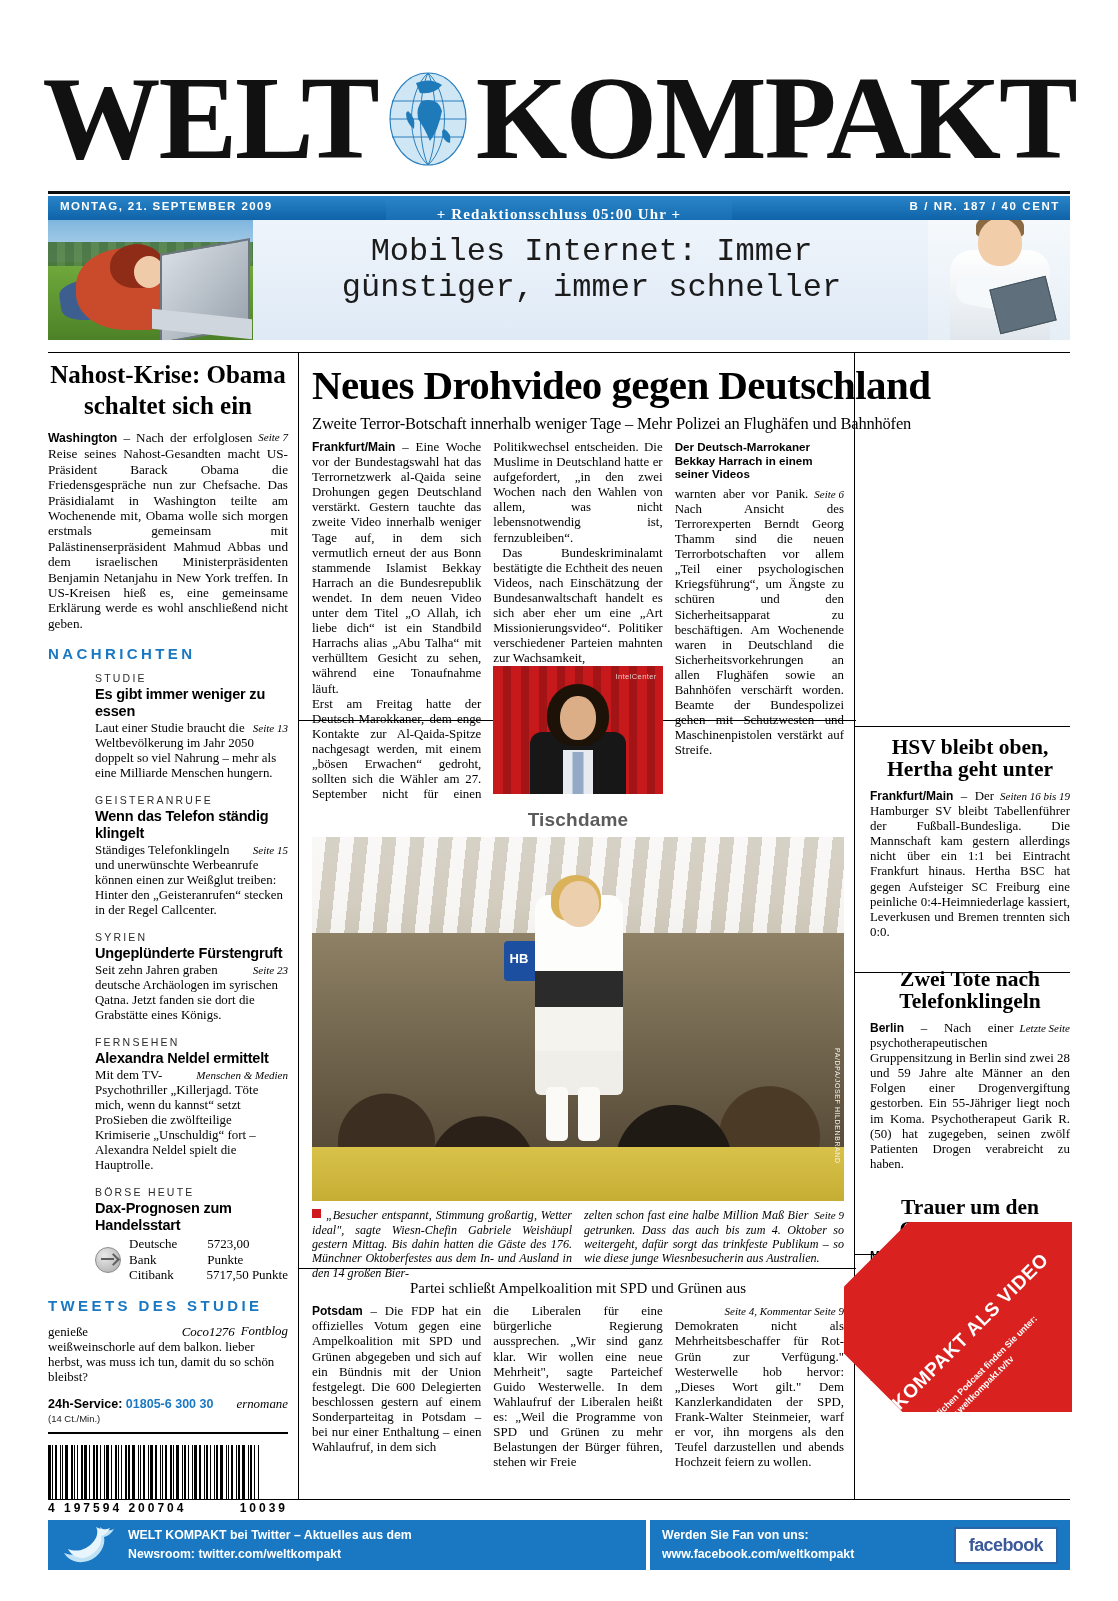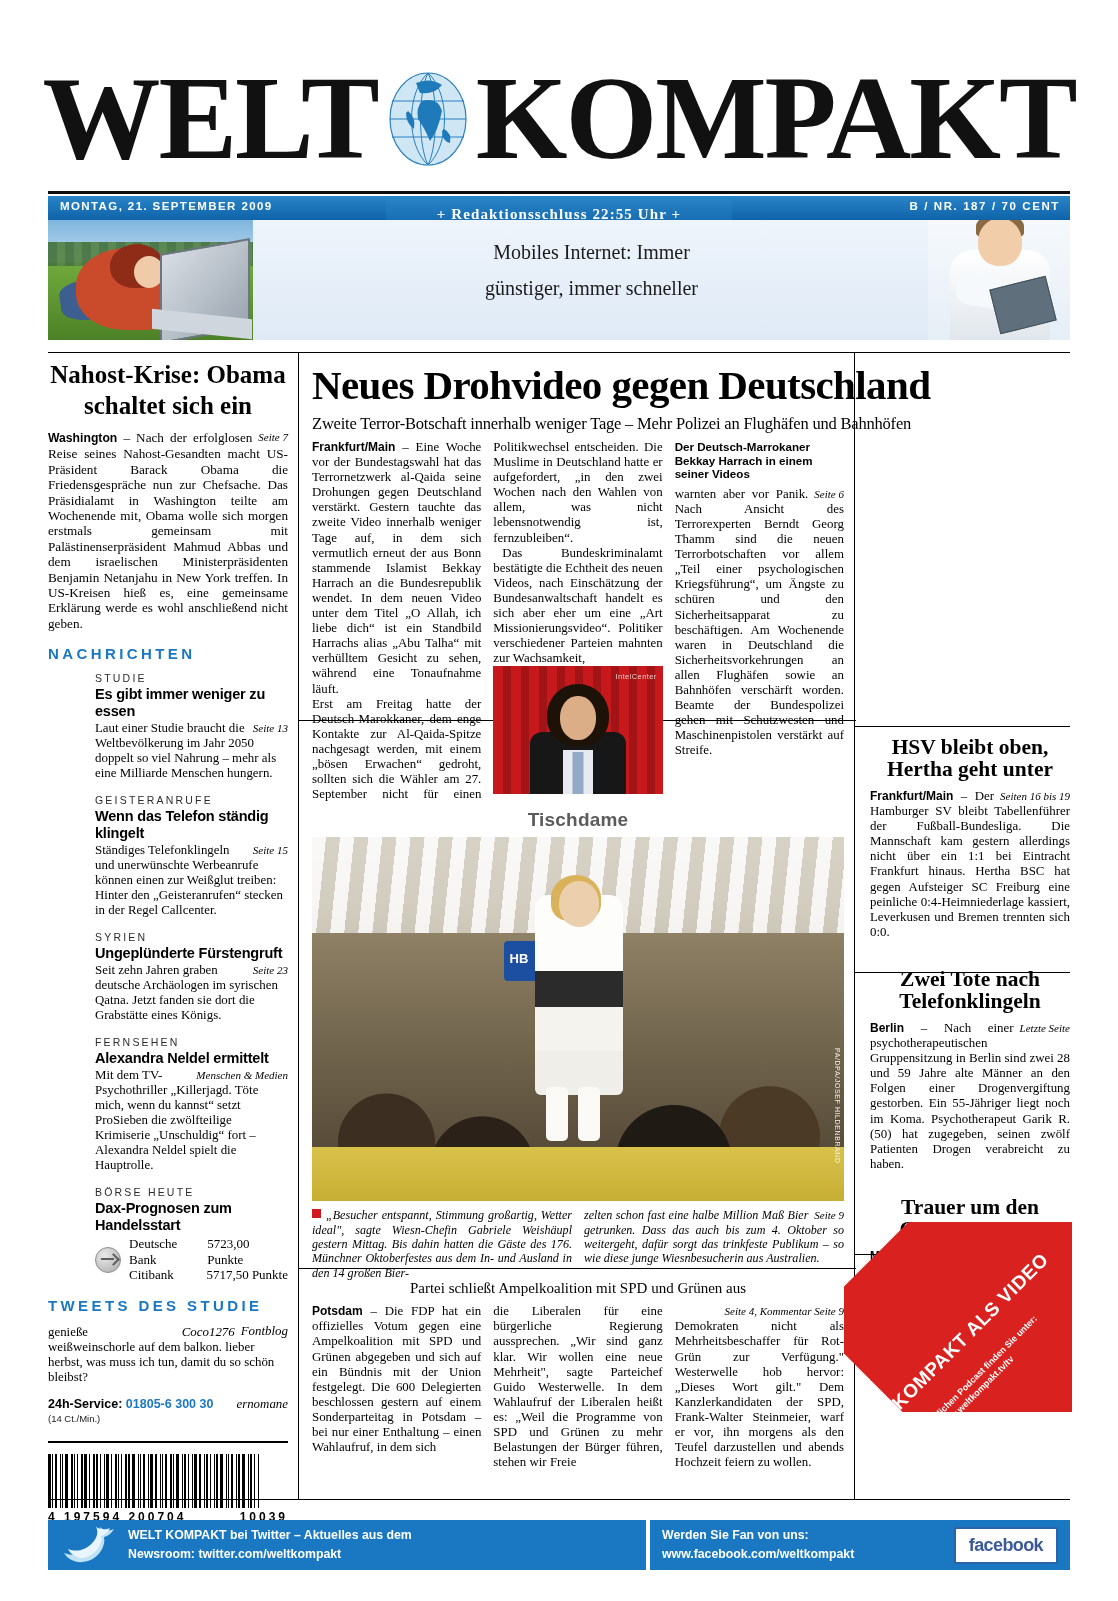--- a/index.html
+++ b/index.html
@@ -74,21 +74,21 @@
   }
   .promo-photo-right .shirt{position:absolute;left:22px;top:30px;width:100px;height:92px;background:linear-gradient(#ffffff,#e0e6ec);border-radius:22px 22px 0 0;}
   .promo-photo-right .head{position:absolute;left:50px;top:-2px;width:44px;height:48px;background:#f2cdaa;border-radius:50% 50% 45% 45%;}
   .promo-photo-right .hair2{position:absolute;left:48px;top:-6px;width:48px;height:24px;background:#8b6a43;border-radius:50% 50% 20% 20%;}
   .promo-photo-right .book{position:absolute;left:66px;top:62px;width:56px;height:44px;background:#5f6f7b;transform:rotate(-14deg);border:1px solid #44525c;}
   .promo-photo-right .arm{position:absolute;left:28px;top:58px;width:66px;height:30px;background:#f6f9fb;border-radius:14px;transform:rotate(10deg);}
   .promo-text{
     position:absolute;left:215px;right:150px;top:14px;text-align:center;
   }
   .promo-headline{
-    font-family:Liberation Serif, serif;font-size:20px;line-height:36px;color:#1b1b1b;
+    font-family:Liberation Mono, monospace;font-size:32px;line-height:36px;color:#1b1b1b;
   }
   .promo-sub{
     margin-top:6px;font-family:"Liberation Sans",sans-serif;font-weight:700;
     font-size:14px;color:#b7121a;letter-spacing:.2px;
   }
 
   
   .grid{position:absolute;left:48px;top:352px;width:1022px;height:1148px;}
   .rule-h{position:absolute;background:#000;height:1px;left:0;right:0;}
   .rule-v{position:absolute;background:#000;width:1px;top:0;bottom:0;}
@@ -123,21 +123,21 @@
   .boerse-icon{width:24px;height:24px;border-radius:50%;background:radial-gradient(circle at 35% 32%,#e9e9e9,#a9a9a9);
     border:1.5px solid #8c8c8c;margin-right:8px;flex:0 0 auto;position:relative;}
   .boerse-icon:after{content:"";position:absolute;left:5px;top:10px;width:13px;height:2px;background:#5e5e5e;}
   .boerse-icon:before{content:"";position:absolute;left:13px;top:7px;width:7px;height:7px;border-top:2px solid #5e5e5e;border-right:2px solid #5e5e5e;transform:rotate(45deg);}
   .boerse-list{flex:1;font-family:"Liberation Serif",serif;font-size:13px;line-height:15.5px;}
   .boerse-list div{display:flex;justify-content:space-between;}
   .tweet{font-family:"Liberation Serif",serif;font-size:12.9px;line-height:15.2px;margin-bottom:11px;}
   .tweet .handle{float:right;font-style:italic;margin-left:6px;}
   .service{
     font-family:"Liberation Sans",sans-serif;font-weight:700;font-size:12.5px;margin-top:6px;
-    border-bottom:2px solid #000;padding-bottom:16px;
+    border-bottom:2px solid #000;padding-bottom:7px;
   }
   .service .num{color:#1a78c2;}
   .service .small{font-weight:400;font-size:9.5px;color:#222;}
   .barcode{margin-top:7px;height:58px;display:flex;align-items:flex-end;gap:0;}
   .bc{background:#000;}
   .barcode-nums{font-family:"Liberation Sans",sans-serif;font-weight:700;font-size:12px;letter-spacing:3px;margin-top:2px;display:flex;justify-content:space-between;}
 
   
   .colC{position:absolute;left:256px;top:0;width:548px;height:1148px;padding:0 8px;box-sizing:border-box;}
   .main-headline{
@@ -264,23 +264,23 @@
         </svg>
       </span>
       <span>KOMPAKT</span>
     </div>
     <div class="masthead-rule"></div>
   </div>
 
   <div class="datebar">
     <div class="bar-fill"></div>
     <div class="datebar-date">MONTAG, 21. SEPTEMBER 2009</div>
-    <div class="datebar-issue">B / NR. 187 / 70 CENT</div>
+    <div class="datebar-issue">B / NR. 187 / 40 CENT</div>
     <div class="deadline-tab">
-      <span>+ Redaktionsschluss 22:55 Uhr +</span>
+      <span>+ Redaktionsschluss 05:00 Uhr +</span>
     </div>
   </div>
 
   <div class="promo">
     <div class="promo-photo-left">
       <div class="sky"></div>
         <div class="trees"></div>
         <div class="grass"></div>
       <div class="jeans"></div>
         <div class="person"></div>

